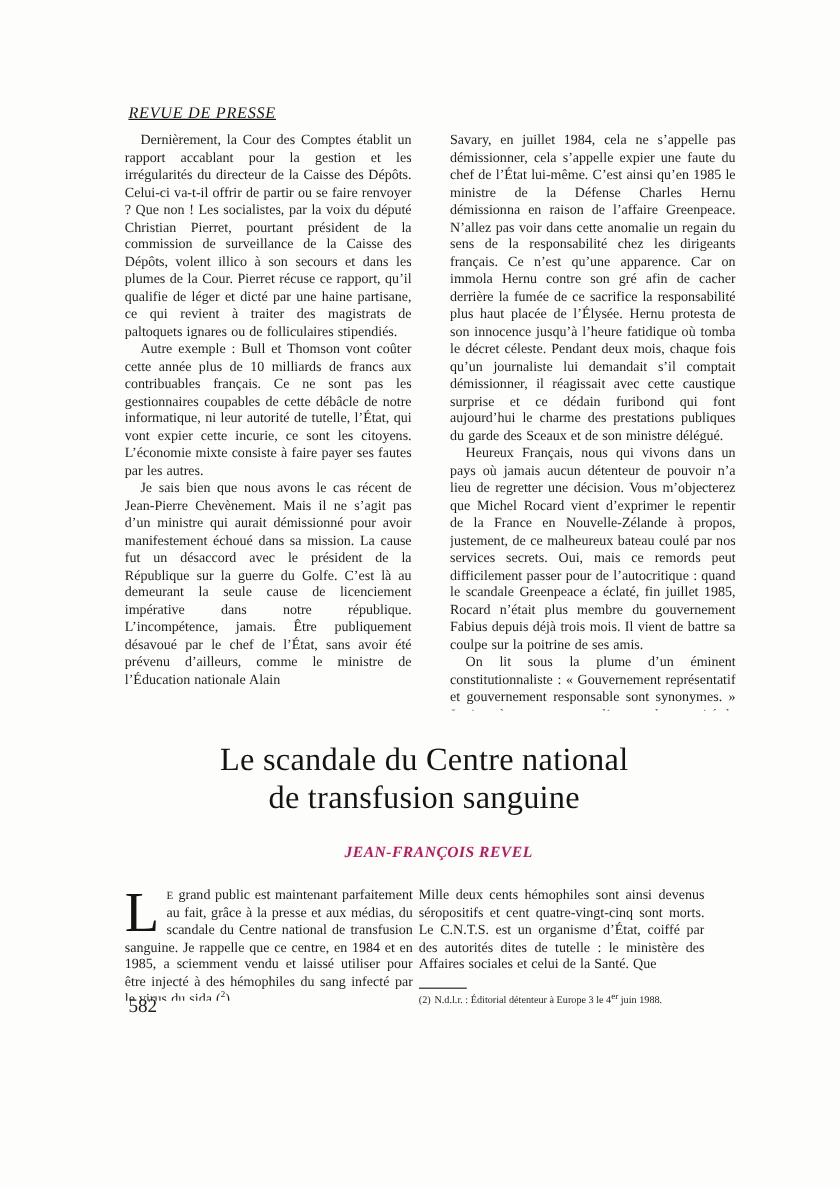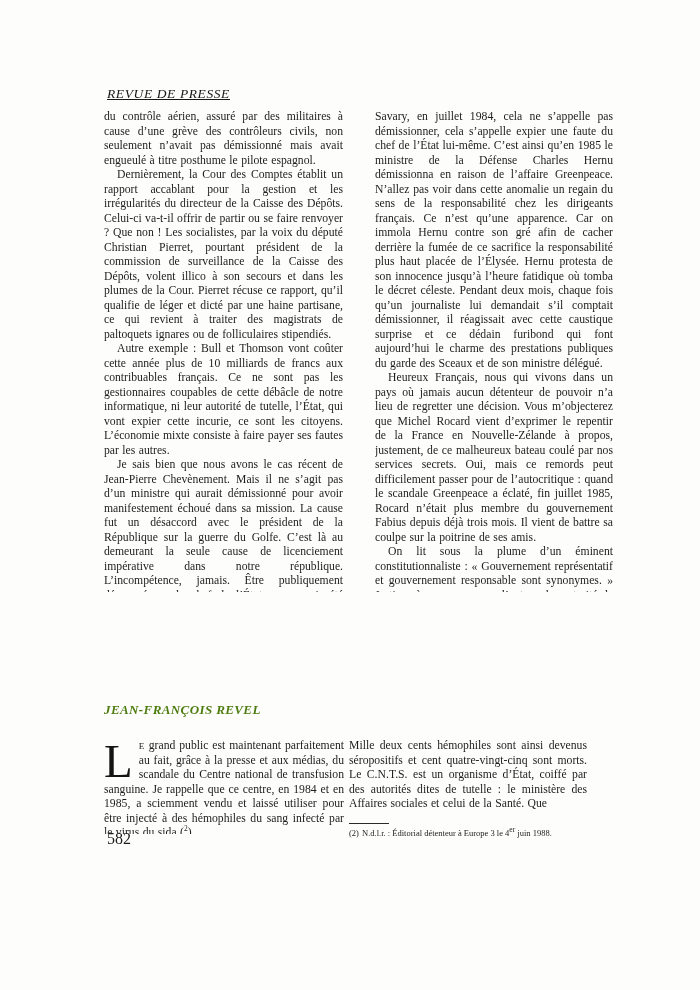--- a/index.html
+++ b/index.html
@@ -50,26 +50,27 @@
     text-align: center;
     font-weight: normal;
     font-size: 27px;
     line-height: 31px;
     letter-spacing: 0.2px;
     color: #141414;
   }
   .article-title .tl { display: block; }
   .author {
     position: absolute;
-    left: 104px; top: 702px; width: 499px;
+    left: 116px; top: 702px; width: 499px;
+    text-align: center;
     font-style: italic;
     font-weight: bold;
     font-size: 13px;
     letter-spacing: 0.4px;
-    color: #4d7c0f;
+    color: #be185d;
   }
   .dropcap {
     float: left;
     font-size: 47px;
     line-height: 38px;
     padding: 3px 6px 0 0;
     color: #141414;
   }
   .smallcap { font-size: 9.2px; letter-spacing: 0.5px; }
   .page-number {
@@ -93,32 +94,35 @@
   .footnote .marker { padding-right: 1px; }
 </style>
 </head>
 <body>
 
 <div class="page">
 
   <div class="running-head">REVUE DE PRESSE</div>
 
   <div class="col top-left">
-    <p class="para"><span>du contrôle aérien, assuré par des militaires à cause d’une grève des contrôleurs civils, non seulement n’avait pas démissionné mais avait engueulé à titre posthume le pilote espagnol.</span></p>
     <p class="para ind"><span>Dernièrement, la Cour des Comptes établit un rapport accablant pour la gestion et les irrégularités du directeur de la Caisse des Dépôts. Celui-ci va-t-il offrir de partir ou se faire renvoyer ? Que non ! Les socialistes, par la voix du député Christian Pierret, pourtant président de la commission de </span><span class="it">surveillance</span><span> de la Caisse des Dépôts, volent illico à son secours et dans les plumes de la Cour. Pierret récuse ce rapport, qu’il qualifie de léger et dicté par une haine partisane, ce qui revient à traiter des magistrats de paltoquets ignares ou de folliculaires stipendiés.</span></p>
     <p class="para ind"><span>Autre exemple : Bull et Thomson vont coûter cette année plus de 10 milliards de francs aux contribuables français. Ce ne sont pas les gestionnaires coupables de cette débâcle de notre informatique, ni leur autorité de tutelle, l’État, qui vont expier cette incurie, ce sont les citoyens. L’économie mixte consiste à faire payer ses fautes par les autres.</span></p>
     <p class="para ind"><span>Je sais bien que nous avons le cas récent de Jean-Pierre Chevènement. Mais il ne s’agit pas d’un ministre qui aurait démissionné pour avoir manifestement échoué dans sa mission. La cause fut un désaccord avec le président de la République sur la guerre du Golfe. C’est là au demeurant la seule cause de licenciement impérative dans notre république. L’incompétence, jamais. Être publiquement désavoué par le chef de l’État, sans avoir été prévenu d’ailleurs, comme le ministre de l’Éducation nationale Alain</span></p>
   </div>
 
   <div class="col top-right">
     <p class="para"><span>Savary, en juillet 1984, cela ne s’appelle pas démissionner, cela s’appelle expier une faute du chef de l’État lui-même. C’est ainsi qu’en 1985 le ministre de la Défense Charles Hernu démissionna en raison de l’affaire Greenpeace. N’allez pas voir dans cette anomalie un regain du sens de la responsabilité chez les dirigeants français. Ce n’est qu’une apparence. Car on immola Hernu contre son gré afin de cacher derrière la fumée de ce sacrifice la responsabilité plus haut placée de l’Élysée. Hernu protesta de son innocence jusqu’à l’heure fatidique où tomba le décret céleste. Pendant deux mois, chaque fois qu’un journaliste lui demandait s’il comptait démissionner, il réagissait avec cette caustique surprise et ce dédain furibond qui font aujourd’hui le charme des prestations publiques du garde des Sceaux et de son ministre délégué.</span></p>
     <p class="para ind"><span>Heureux Français, nous qui vivons dans un pays où jamais aucun détenteur de pouvoir n’a lieu de regretter une décision. Vous m’objecterez que Michel Rocard vient d’exprimer le repentir de la France en Nouvelle-Zélande à propos, justement, de ce malheureux bateau coulé par nos services secrets. Oui, mais ce remords peut difficilement passer pour de l’autocritique : quand le scandale Greenpeace a éclaté, fin juillet 1985, Rocard n’était plus membre du gouvernement Fabius depuis déjà trois mois. Il vient de battre sa coulpe sur la poitrine de ses amis.</span></p>
     <p class="para ind"><span>On lit sous la plume d’un éminent constitutionnaliste : « Gouvernement représentatif et gouvernement responsable sont synonymes. » Je tiens à vous rassurer : l’auteur de ce traité de droit constitutionnel est suisse.</span></p>
   </div>
 
+  <h1 class="article-title">
+    <span class="tl">Le scandale du Centre national</span>
+    <span class="tl">de transfusion sanguine</span>
+  </h1>
 
   <div class="author">JEAN-FRANÇOIS REVEL</div>
 
   <div class="col bottom-left">
     <p class="para"><span class="dropcap">L</span><span class="smallcap">E</span><span> grand public est maintenant parfaitement au fait, grâce à la presse et aux médias, du scandale du Centre national de transfusion sanguine. Je rappelle que ce centre, en 1984 et en 1985, a sciemment vendu et laissé utiliser pour être injecté à des hémophiles du sang infecté par le virus du sida (</span><sup class="fn">2</sup><span>).</span></p>
   </div>
 
   <div class="col bottom-right">
     <p class="para"><span>Mille deux cents hémophiles sont ainsi devenus séropositifs et cent quatre-vingt-cinq sont morts. Le C.N.T.S. est un organisme d’État, coiffé par des autorités dites de tutelle : le ministère des Affaires sociales et celui de la Santé. Que</span></p>
     <div class="footnote-rule"></div>

